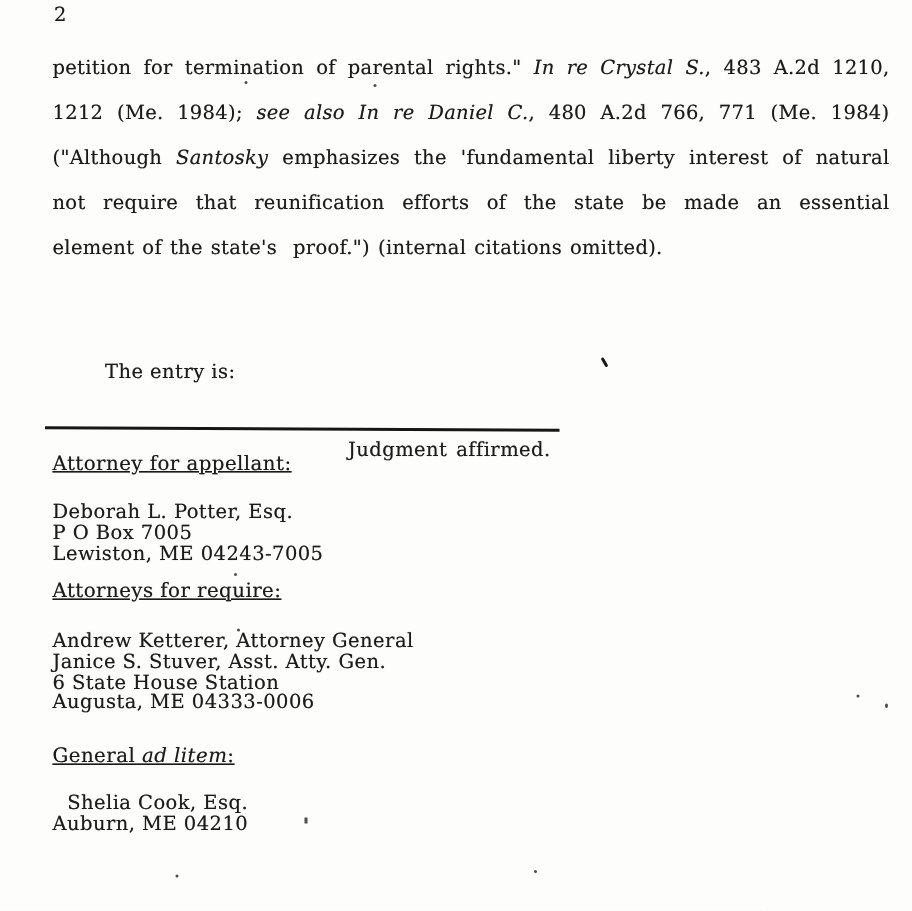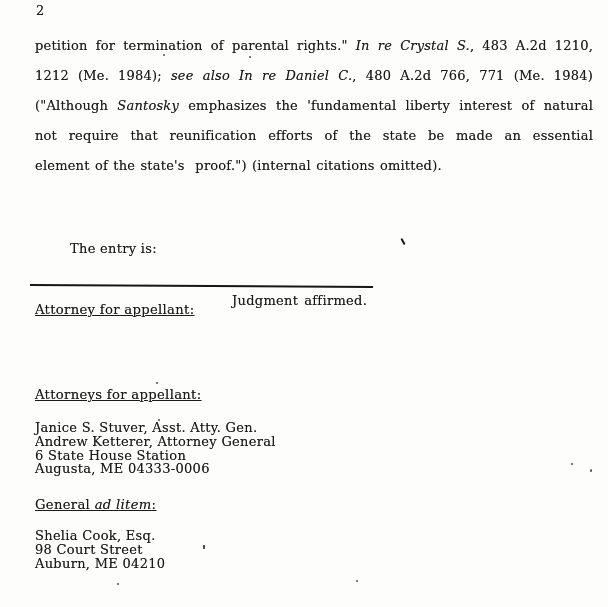--- a/index.html
+++ b/index.html
@@ -46,21 +46,21 @@
   .sig-heading {
     position: absolute; left: 35px;
     font-size: 13.2px; line-height: 15px; letter-spacing: 0.3px; text-decoration: underline;
   }
   .sig-lines {
     position: absolute; left: 35px;
     font-size: 13px; line-height: 13.8px; letter-spacing: 0.3px;
   }
   .h1 { top: 302px; } .l1 { top: 335px; }
   .h2 { top: 387px; } .l2 { top: 421px; }
-  .h3 { top: 497px; } .l3 { top: 529px; }
+  .h3 { top: 497px; } .l3 { top: 529px; text-align: right; }
   .artifact { position: absolute; background: #222; border-radius: 50%; opacity: 0.8; }
   .a1 { left: 163px; top: 54px;  width: 2px; height: 2px; }
   .a2 { left: 249px; top: 56px;  width: 2px; height: 2px; }
   .a3 { left: 571px; top: 463px; width: 2px; height: 2px; }
   .a4 { left: 590px; top: 469px; width: 2px; height: 3px; }
   .a5 { left: 203px; top: 545px; width: 2px; height: 4px; border-radius: 0; }
   .a6 { left: 117px; top: 583px; width: 2px; height: 2px; }
   .a7 { left: 356px; top: 580px; width: 2px; height: 2px; }
   .a8 { left: 156px; top: 382px; width: 2px; height: 2px; }
   .a9 { left: 158px; top: 419px; width: 2px; height: 2px; }
@@ -86,33 +86,37 @@
 
   <div class="entry-line">The entry is:</div>
 
   <div class="judgment-line">Judgment affirmed.</div>
 
   <div class="tick"></div>
 
   <div class="sig-rule"></div>
 
   <div class="sig-heading h1"><span>Attorney for appellant:</span></div>
+  <div class="sig-lines l1">
+      <div>Deborah L. Potter, Esq.</div>
+      <div>P O Box 7005</div>
+      <div>Lewiston, ME 04243-7005</div>
+    </div>
 
-  <div class="sig-heading h2"><span>Attorneys for appellant:</span></div>
+  <div class="sig-heading h2"><span>Attorneys for require:</span></div>
   <div class="sig-lines l2">
+      <div>Andrew Ketterer, Attorney General</div>
       <div>Janice S. Stuver, Asst. Atty. Gen.</div>
-      <div>Andrew Ketterer, Attorney General</div>
       <div>6 State House Station</div>
       <div>Augusta, ME 04333-0006</div>
     </div>
 
   <div class="sig-heading h3"><span>General </span><span class="it">ad litem</span><span>:</span></div>
   <div class="sig-lines l3">
       <div>Shelia Cook, Esq.</div>
-      <div>98 Court Street</div>
       <div>Auburn, ME 04210</div>
     </div>
 
   <div class="artifact a1"></div>
   <div class="artifact a2"></div>
   <div class="artifact a3"></div>
   <div class="artifact a4"></div>
   <div class="artifact a5"></div>
   <div class="artifact a6"></div>
   <div class="artifact a7"></div>

